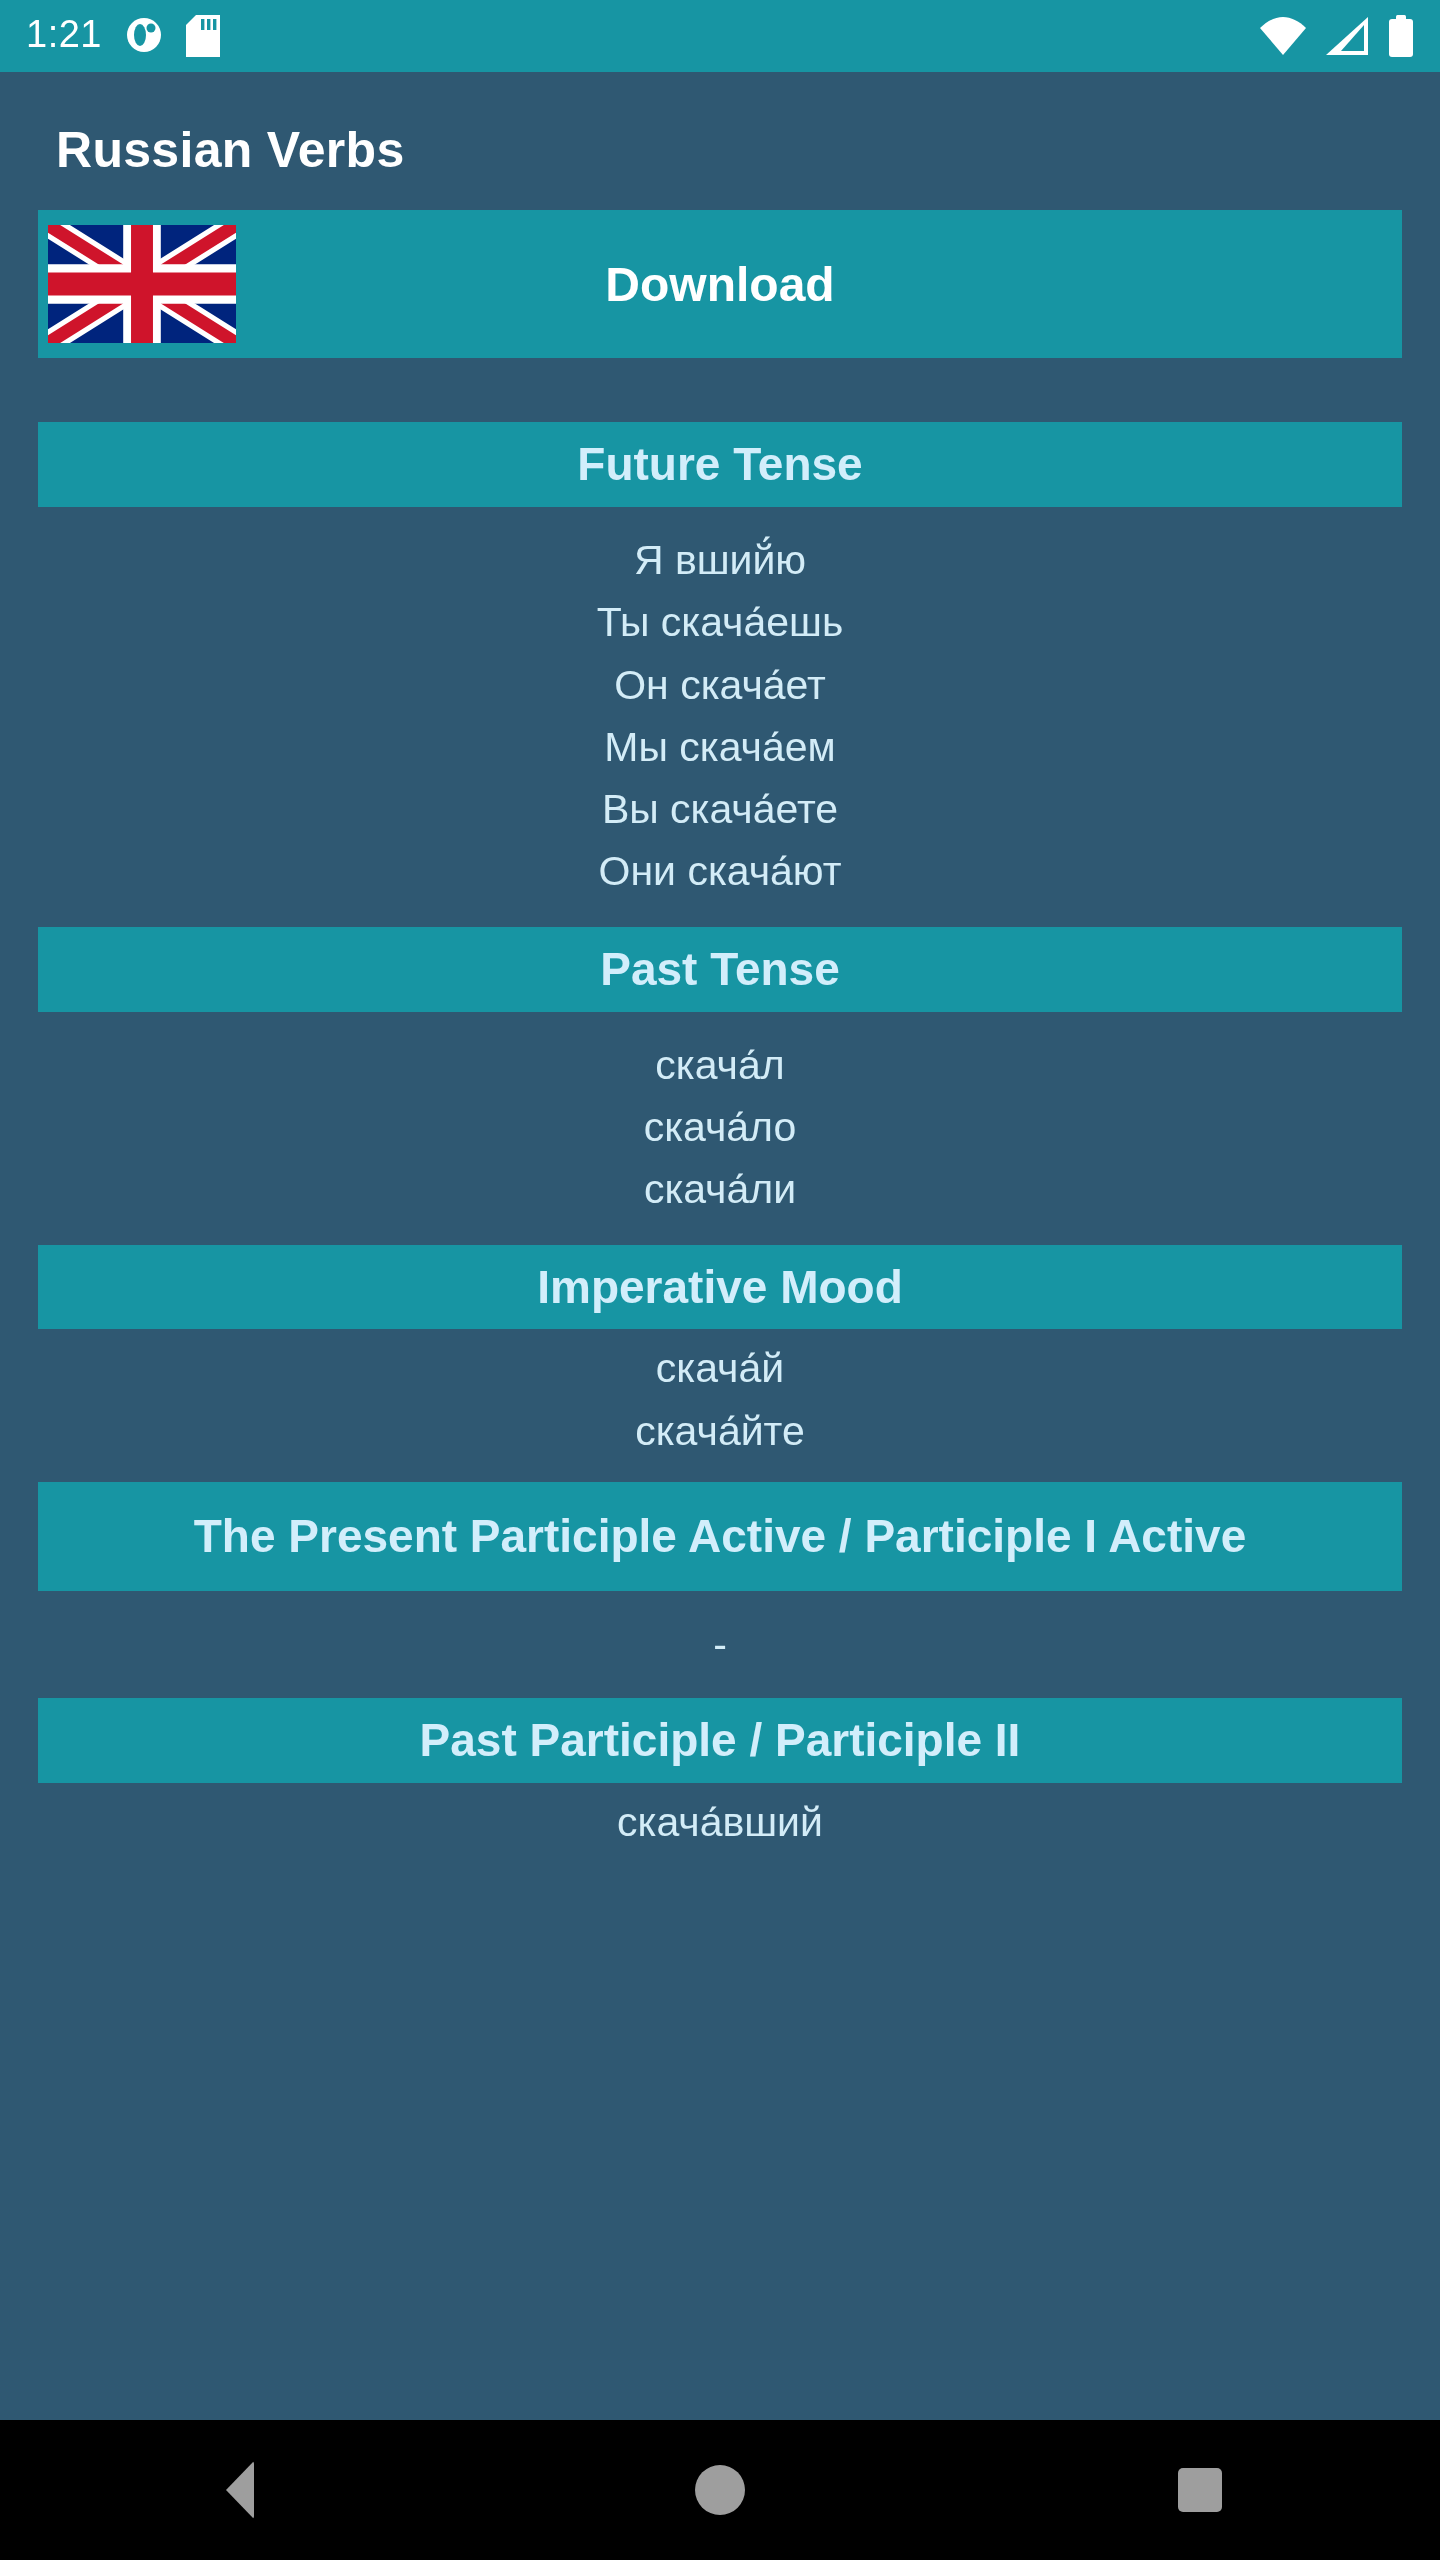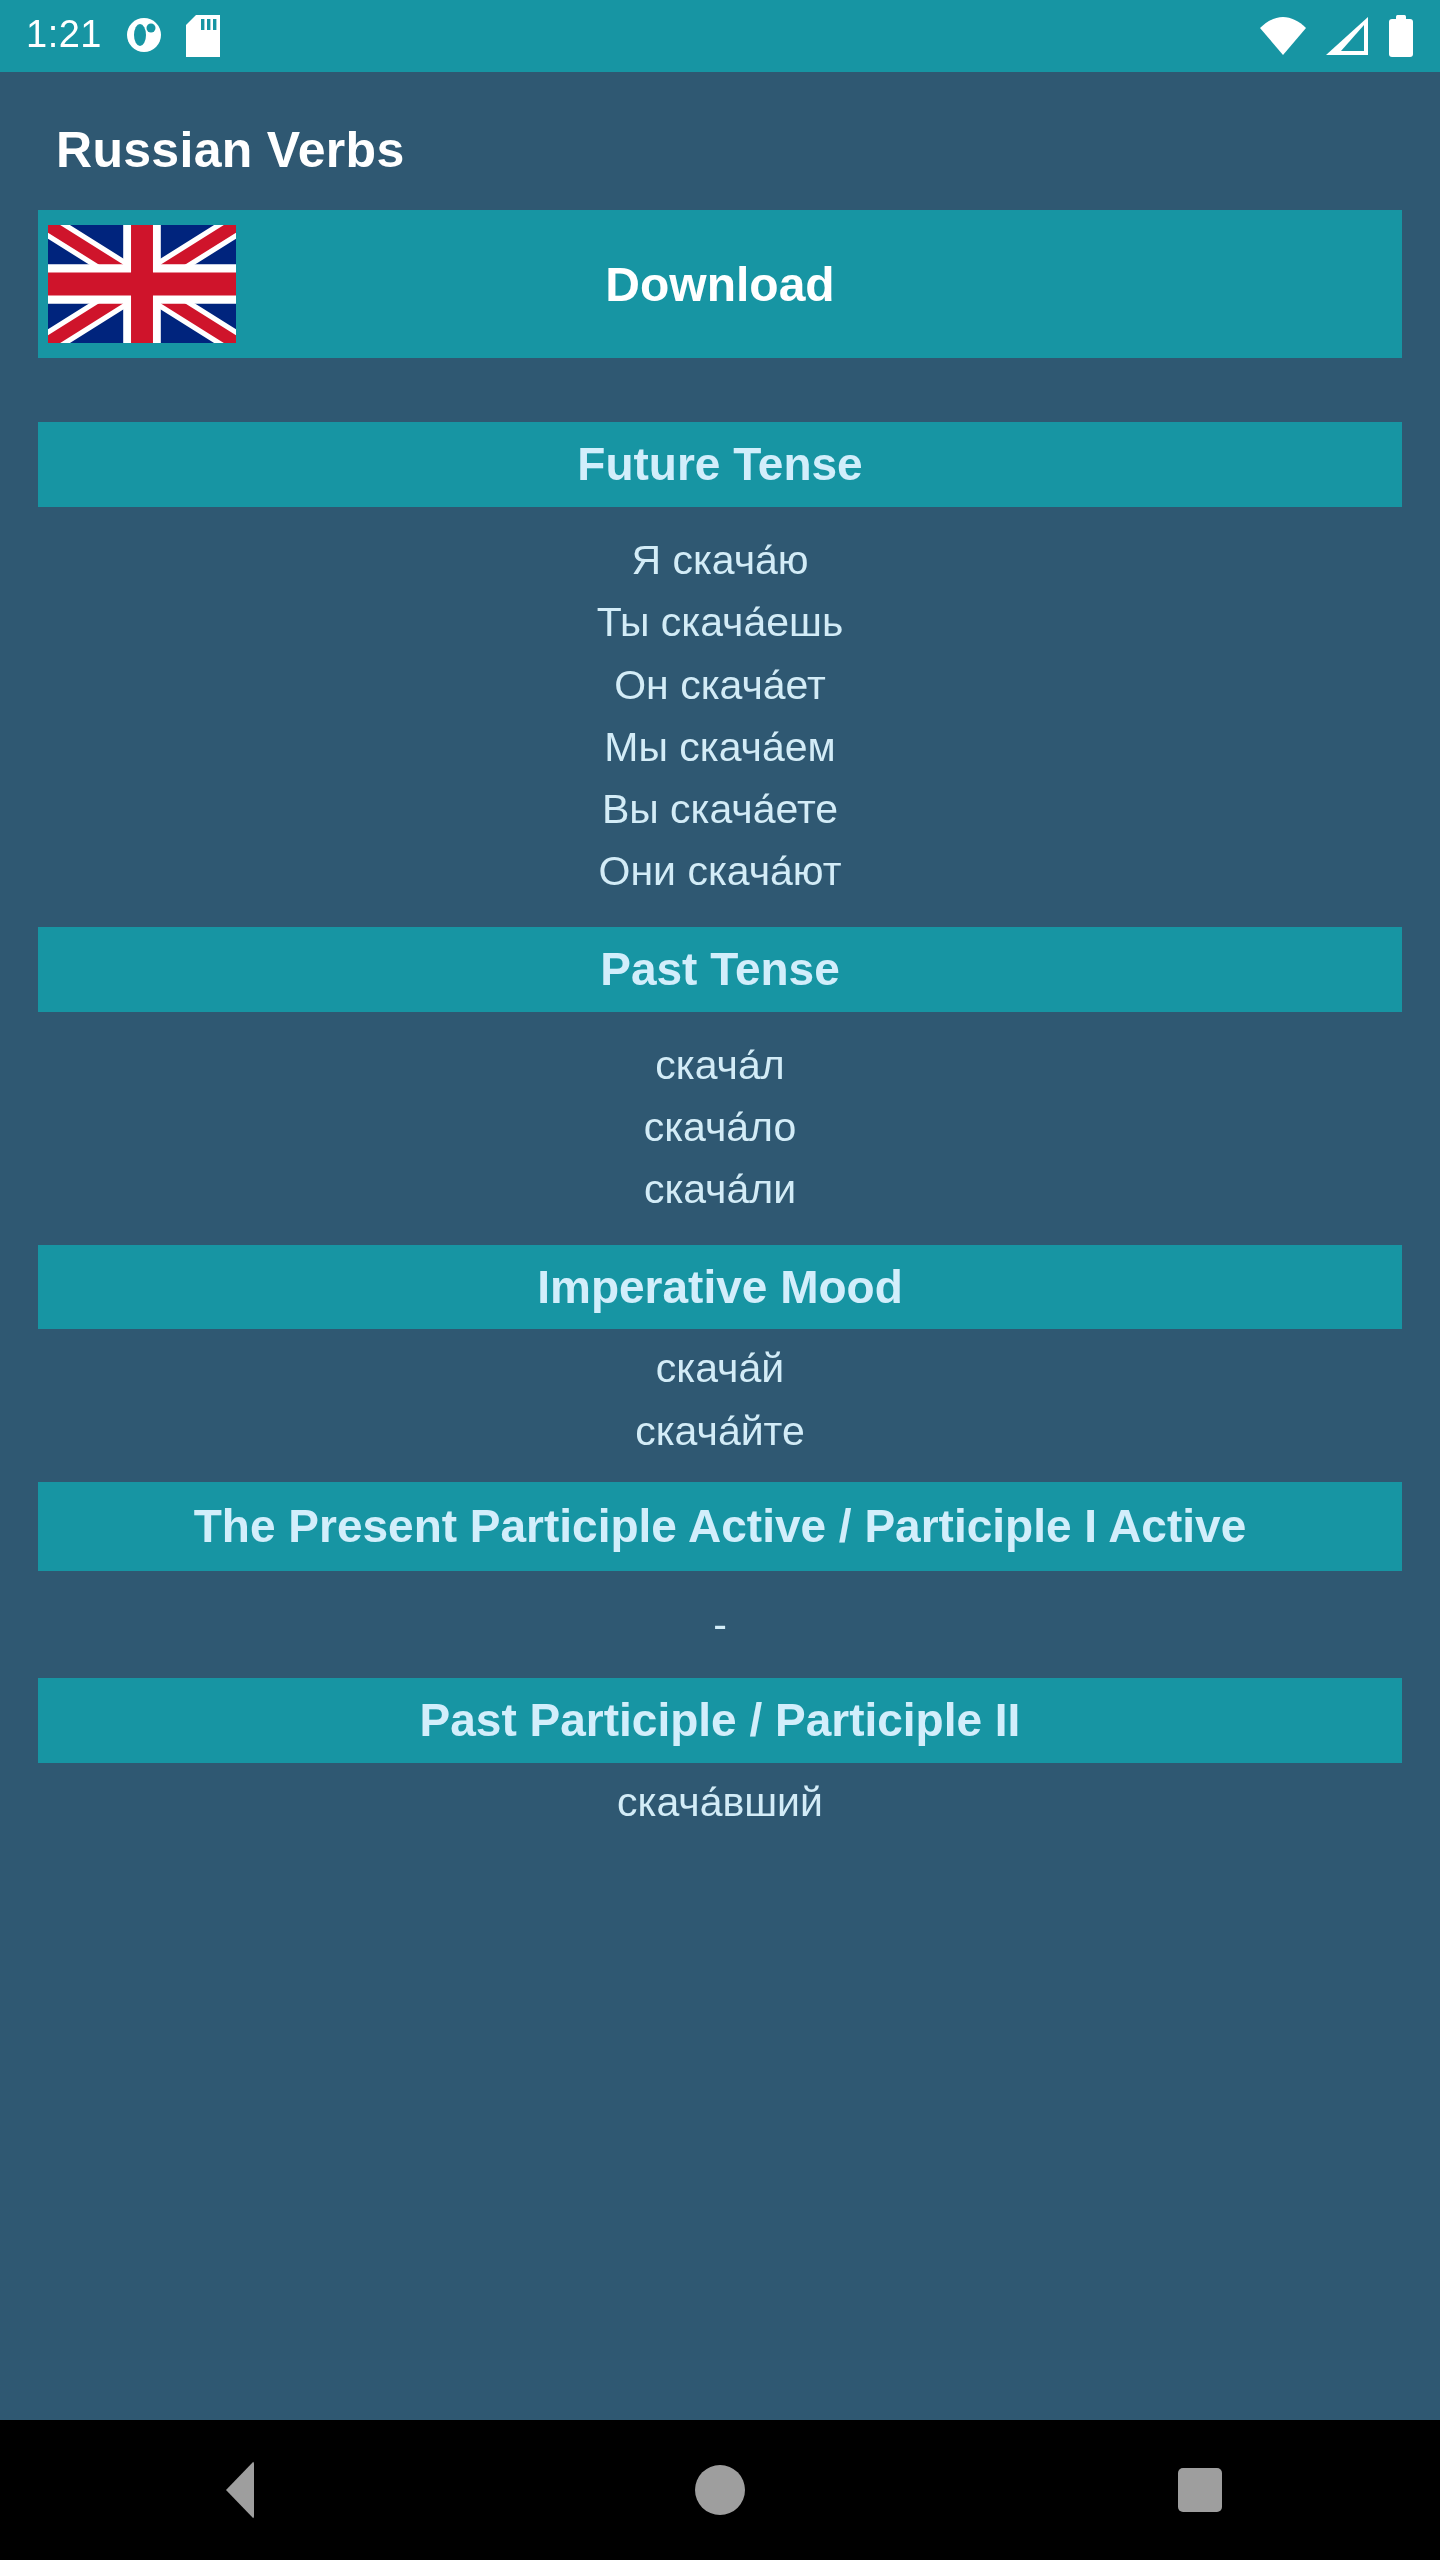--- a/index.html
+++ b/index.html
@@ -81,21 +81,21 @@
   
   .section-header {
     background:#1795a3;
     color:#d2eefb;
     font-size:46px;
     font-weight:bold;
     text-align:center;
     padding:16px 30px;
     line-height:1.15;
   }
-  .section-header.tall { padding:18px 30px; }
+  .section-header.tall { padding:28px 30px; }
 
   
   .conj-list {
     text-align:center;
     color:#d3ecf7;
     font-size:41px;
     line-height:1.52;
     padding:22px 0 24px 0;
     font-weight:400;
   }
@@ -192,21 +192,21 @@
             <path d="M0,0 L60,36 M60,0 L0,36" stroke="#cf142b" stroke-width="4"></path>
             <path d="M30,0 V36 M0,18 H60" stroke="#ffffff" stroke-width="12"></path>
             <path d="M30,0 V36 M0,18 H60" stroke="#cf142b" stroke-width="7"></path>
           </svg>
         </span>
         <span class="download-label">Download</span>
       </div>
 
       <div class="section-header">Future Tense</div>
       <div class="conj-list">
-        <span class="conj-line">Я скача́ю</span>
+        <span class="conj-line">Я вший́ю</span>
         <span class="conj-line">Ты скача́ешь</span>
         <span class="conj-line">Он скача́ет</span>
         <span class="conj-line">Мы скача́ем</span>
         <span class="conj-line">Вы скача́ете</span>
         <span class="conj-line">Они скача́ют</span>
       </div>
 
       <div class="section-header">Past Tense</div>
       <div class="conj-list">
         <span class="conj-line">скача́л</span>

